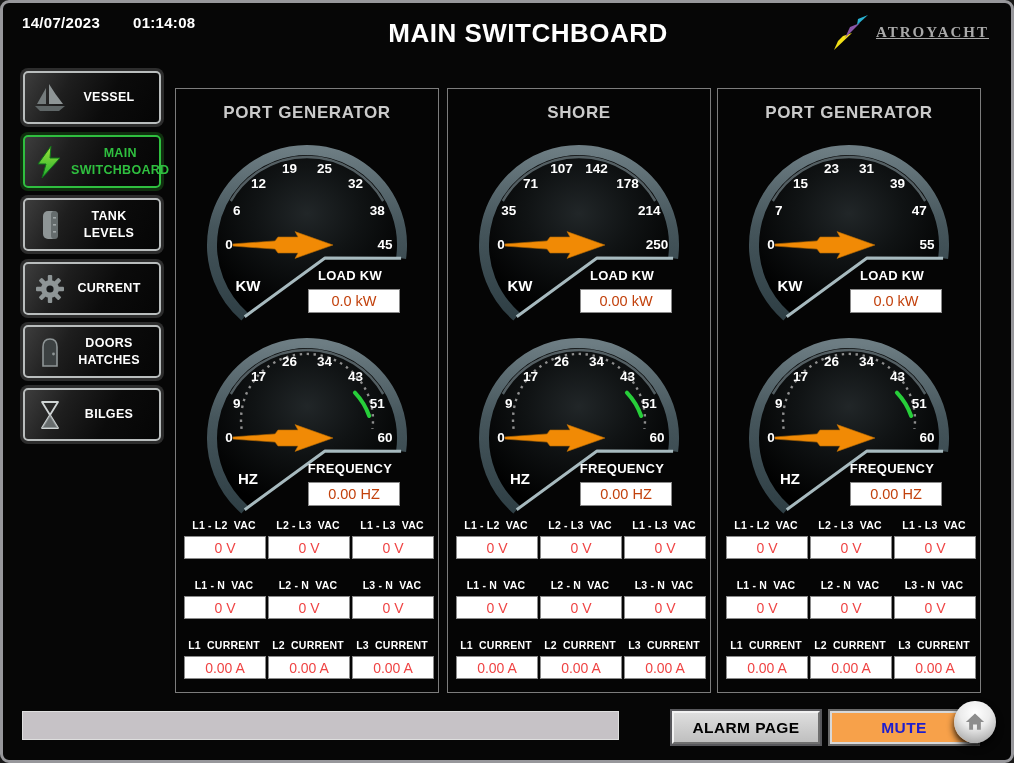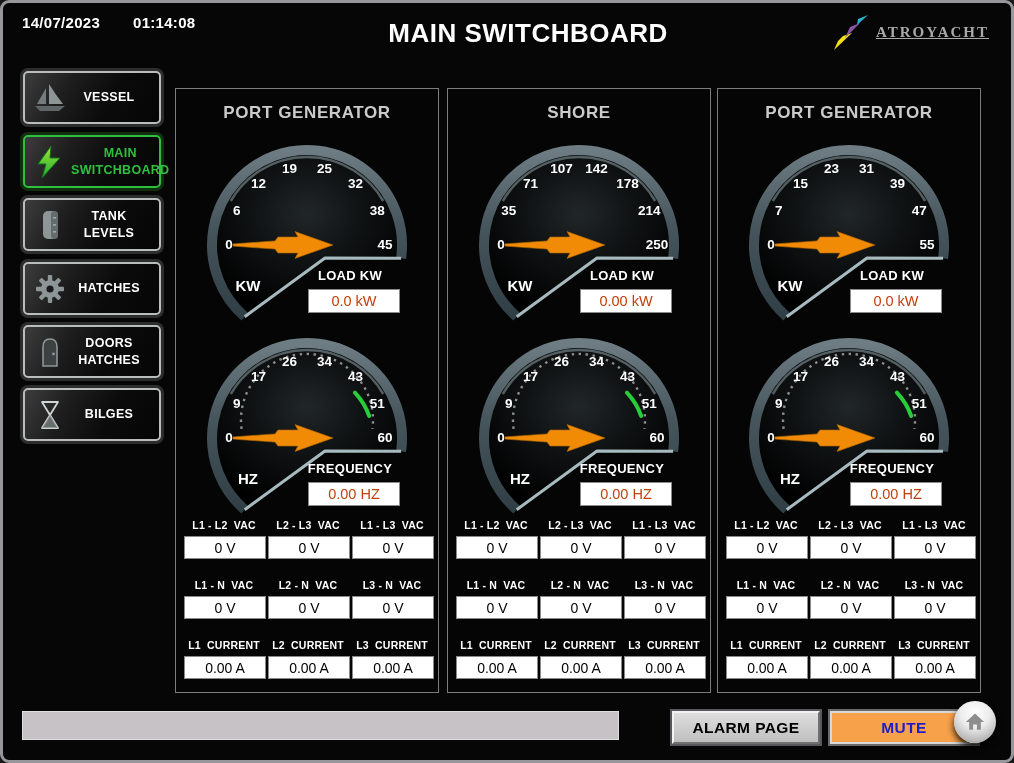--- a/index.html
+++ b/index.html
@@ -38,21 +38,21 @@
   .dial .rim-hi{fill:none;stroke:#7b8b90;stroke-width:2.5;opacity:.65;}
   .dial .cut{fill:none;stroke:#a7babf;stroke-width:3;stroke-linejoin:round;}
   .dial .tick{fill:#fff;font-size:13.5px;font-weight:600;text-anchor:middle;font-family:"Liberation Sans",sans-serif;}
   .dial .unit{fill:#fff;font-size:15px;font-weight:bold;text-anchor:middle;font-family:"Liberation Sans",sans-serif;}
   .dial .needle{fill:#f18a05;stroke:#b36a04;stroke-width:.6;}
   .dial .dash-arc{fill:none;stroke:#8f8f8f;stroke-width:2.4;stroke-dasharray:2.4 4.6;}
   .dial .ok-band{fill:none;stroke:#27ce3a;stroke-width:4;stroke-linecap:round;}
   .gauge-label{position:absolute;left:104px;width:118px;top:145px;text-align:center;color:#fff;font-weight:bold;font-size:13px;letter-spacing:.3px;}
   .gauge-value{position:absolute;left:121px;top:166px;width:90px;height:22px;background:#fff;border:1px solid #8a8a8a;color:#c2410c;font-size:14.5px;display:flex;align-items:center;justify-content:center;}
   .meas-label{position:absolute;width:84px;text-align:center;color:#fff;font-weight:bold;font-size:10.5px;white-space:pre;letter-spacing:.2px;}
-  .meas-value{position:absolute;width:80px;height:21px;background:#fff;border:1px solid #8a8a8a;color:#000000;font-size:14px;display:flex;align-items:center;justify-content:center;}
+  .meas-value{position:absolute;width:80px;height:21px;background:#fff;border:1px solid #8a8a8a;color:#ef4444;font-size:14px;display:flex;align-items:center;justify-content:center;}
   .r0.meas-label{top:430px;text-align:center;} .r0.meas-value{top:447px;}
   .r1.meas-label{top:490px;} .r1.meas-value{top:507px;}
   .r2.meas-label{top:550px;} .r2.meas-value{top:567px;}
   .c0.meas-label{left:6px;}  .c0.meas-value{left:8px;}
   .c1.meas-label{left:90px;} .c1.meas-value{left:92px;}
   .c2.meas-label{left:174px;}.c2.meas-value{left:176px;}
   
   .alarm-strip{position:absolute;left:19px;top:708px;width:597px;height:29px;background:#c6c2c6;border:1px solid #dedede;color:#111;font-size:13px;line-height:29px;padding-left:8px;box-sizing:border-box;}
   .ftr-btn{position:absolute;top:708px;width:148px;height:33px;font-weight:bold;font-size:15.5px;letter-spacing:.4px;cursor:pointer;font-family:"Liberation Sans",sans-serif;margin-left:36px;}
   .alarm-page{left:633px;background:linear-gradient(#dedede,#bfbfbf);color:#000;border:2px solid;border-color:#f2f2f2 #6f6f6f #6f6f6f #f2f2f2;box-shadow:0 0 0 2px #58585c;}
@@ -145,21 +145,21 @@
             <rect x="-2.2" y="-14" width="4.4" height="7" rx="1" transform="rotate(180)"></rect>
             <rect x="-2.2" y="-14" width="4.4" height="7" rx="1" transform="rotate(225)"></rect>
             <rect x="-2.2" y="-14" width="4.4" height="7" rx="1" transform="rotate(270)"></rect>
             <rect x="-2.2" y="-14" width="4.4" height="7" rx="1" transform="rotate(315)"></rect>
           </g>
           <circle r="9" fill="#8e9596"></circle>
           <circle r="3.6" fill="#17191a"></circle>
         </g>
       </svg>
     </span>
-    <span class="lbl">HATCHES</span>
+    <span class="lbl">CURRENT</span>
   </button>
 
   <button class="side-btn" style="top:385px">
     <span class="icon">
       <svg width="34" height="34" viewBox="0 0 34 34">
         <path d="M9,4 L25,4 L9,30 L25,30 Z" fill="none" stroke="#cfd4d4" stroke-width="1.8" stroke-linejoin="round"></path>
         <path d="M17,17 L9,30 L25,30 Z" fill="#7f8687" opacity=".75"></path>
       </svg>
     </span>
     <span class="lbl">BILGES</span>

